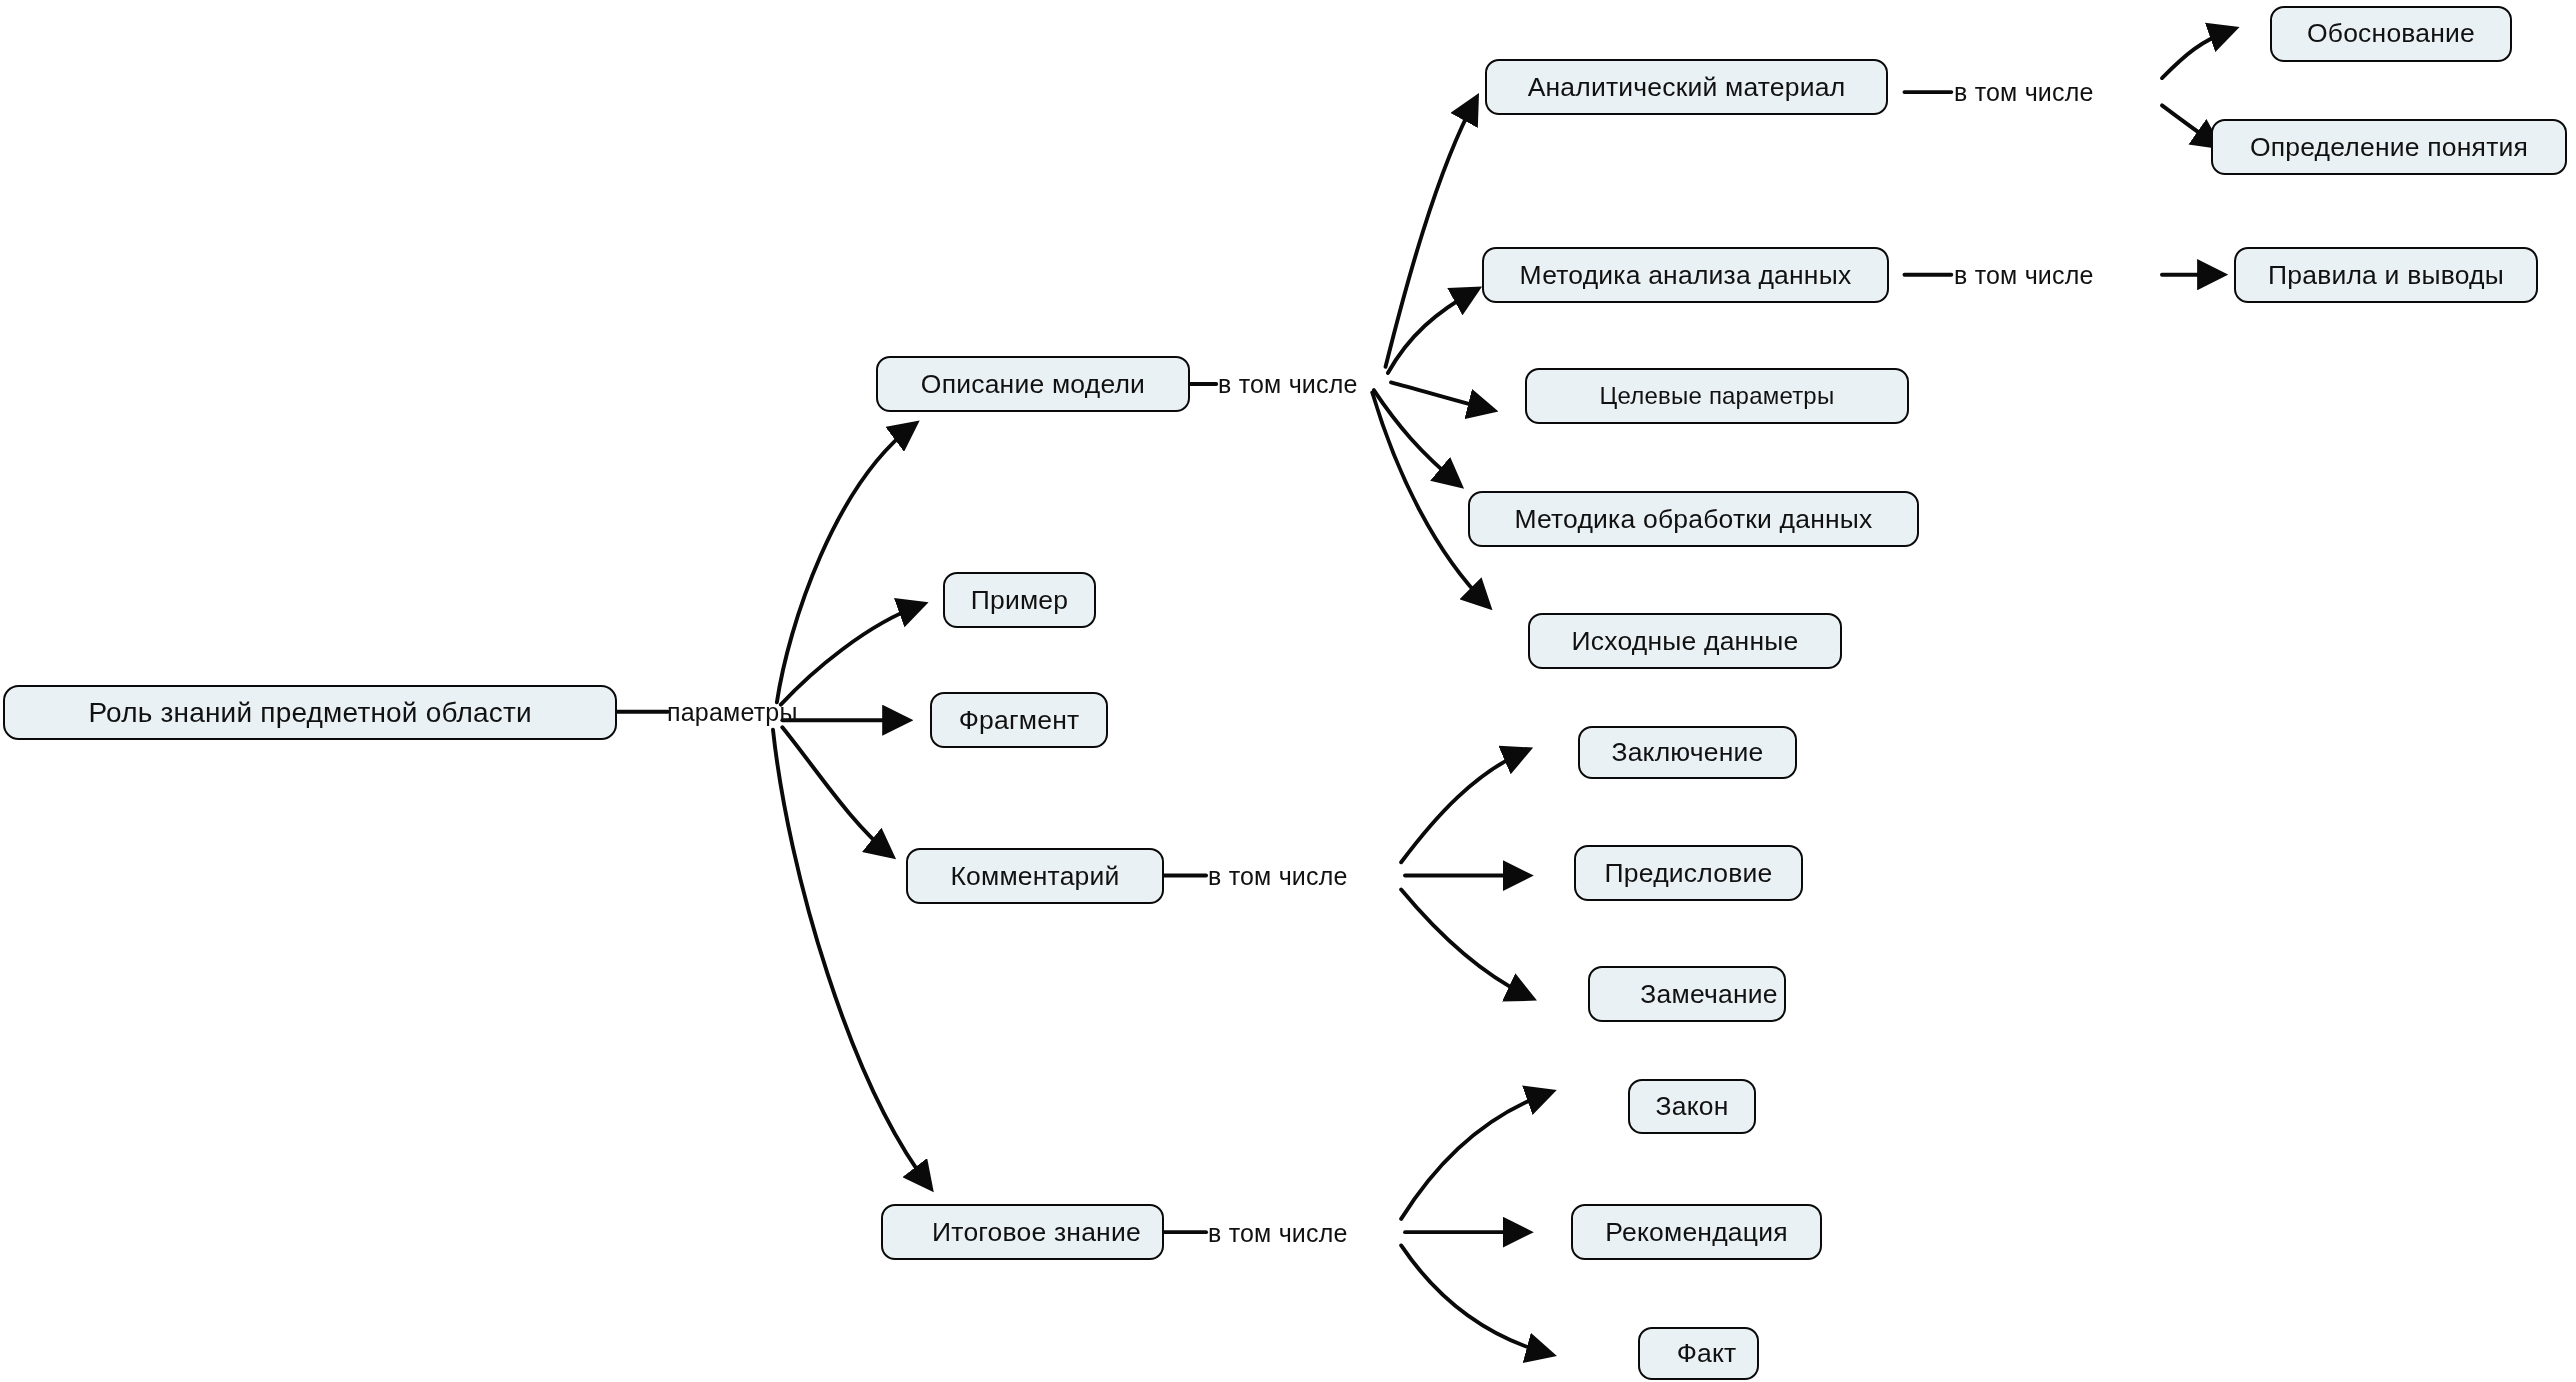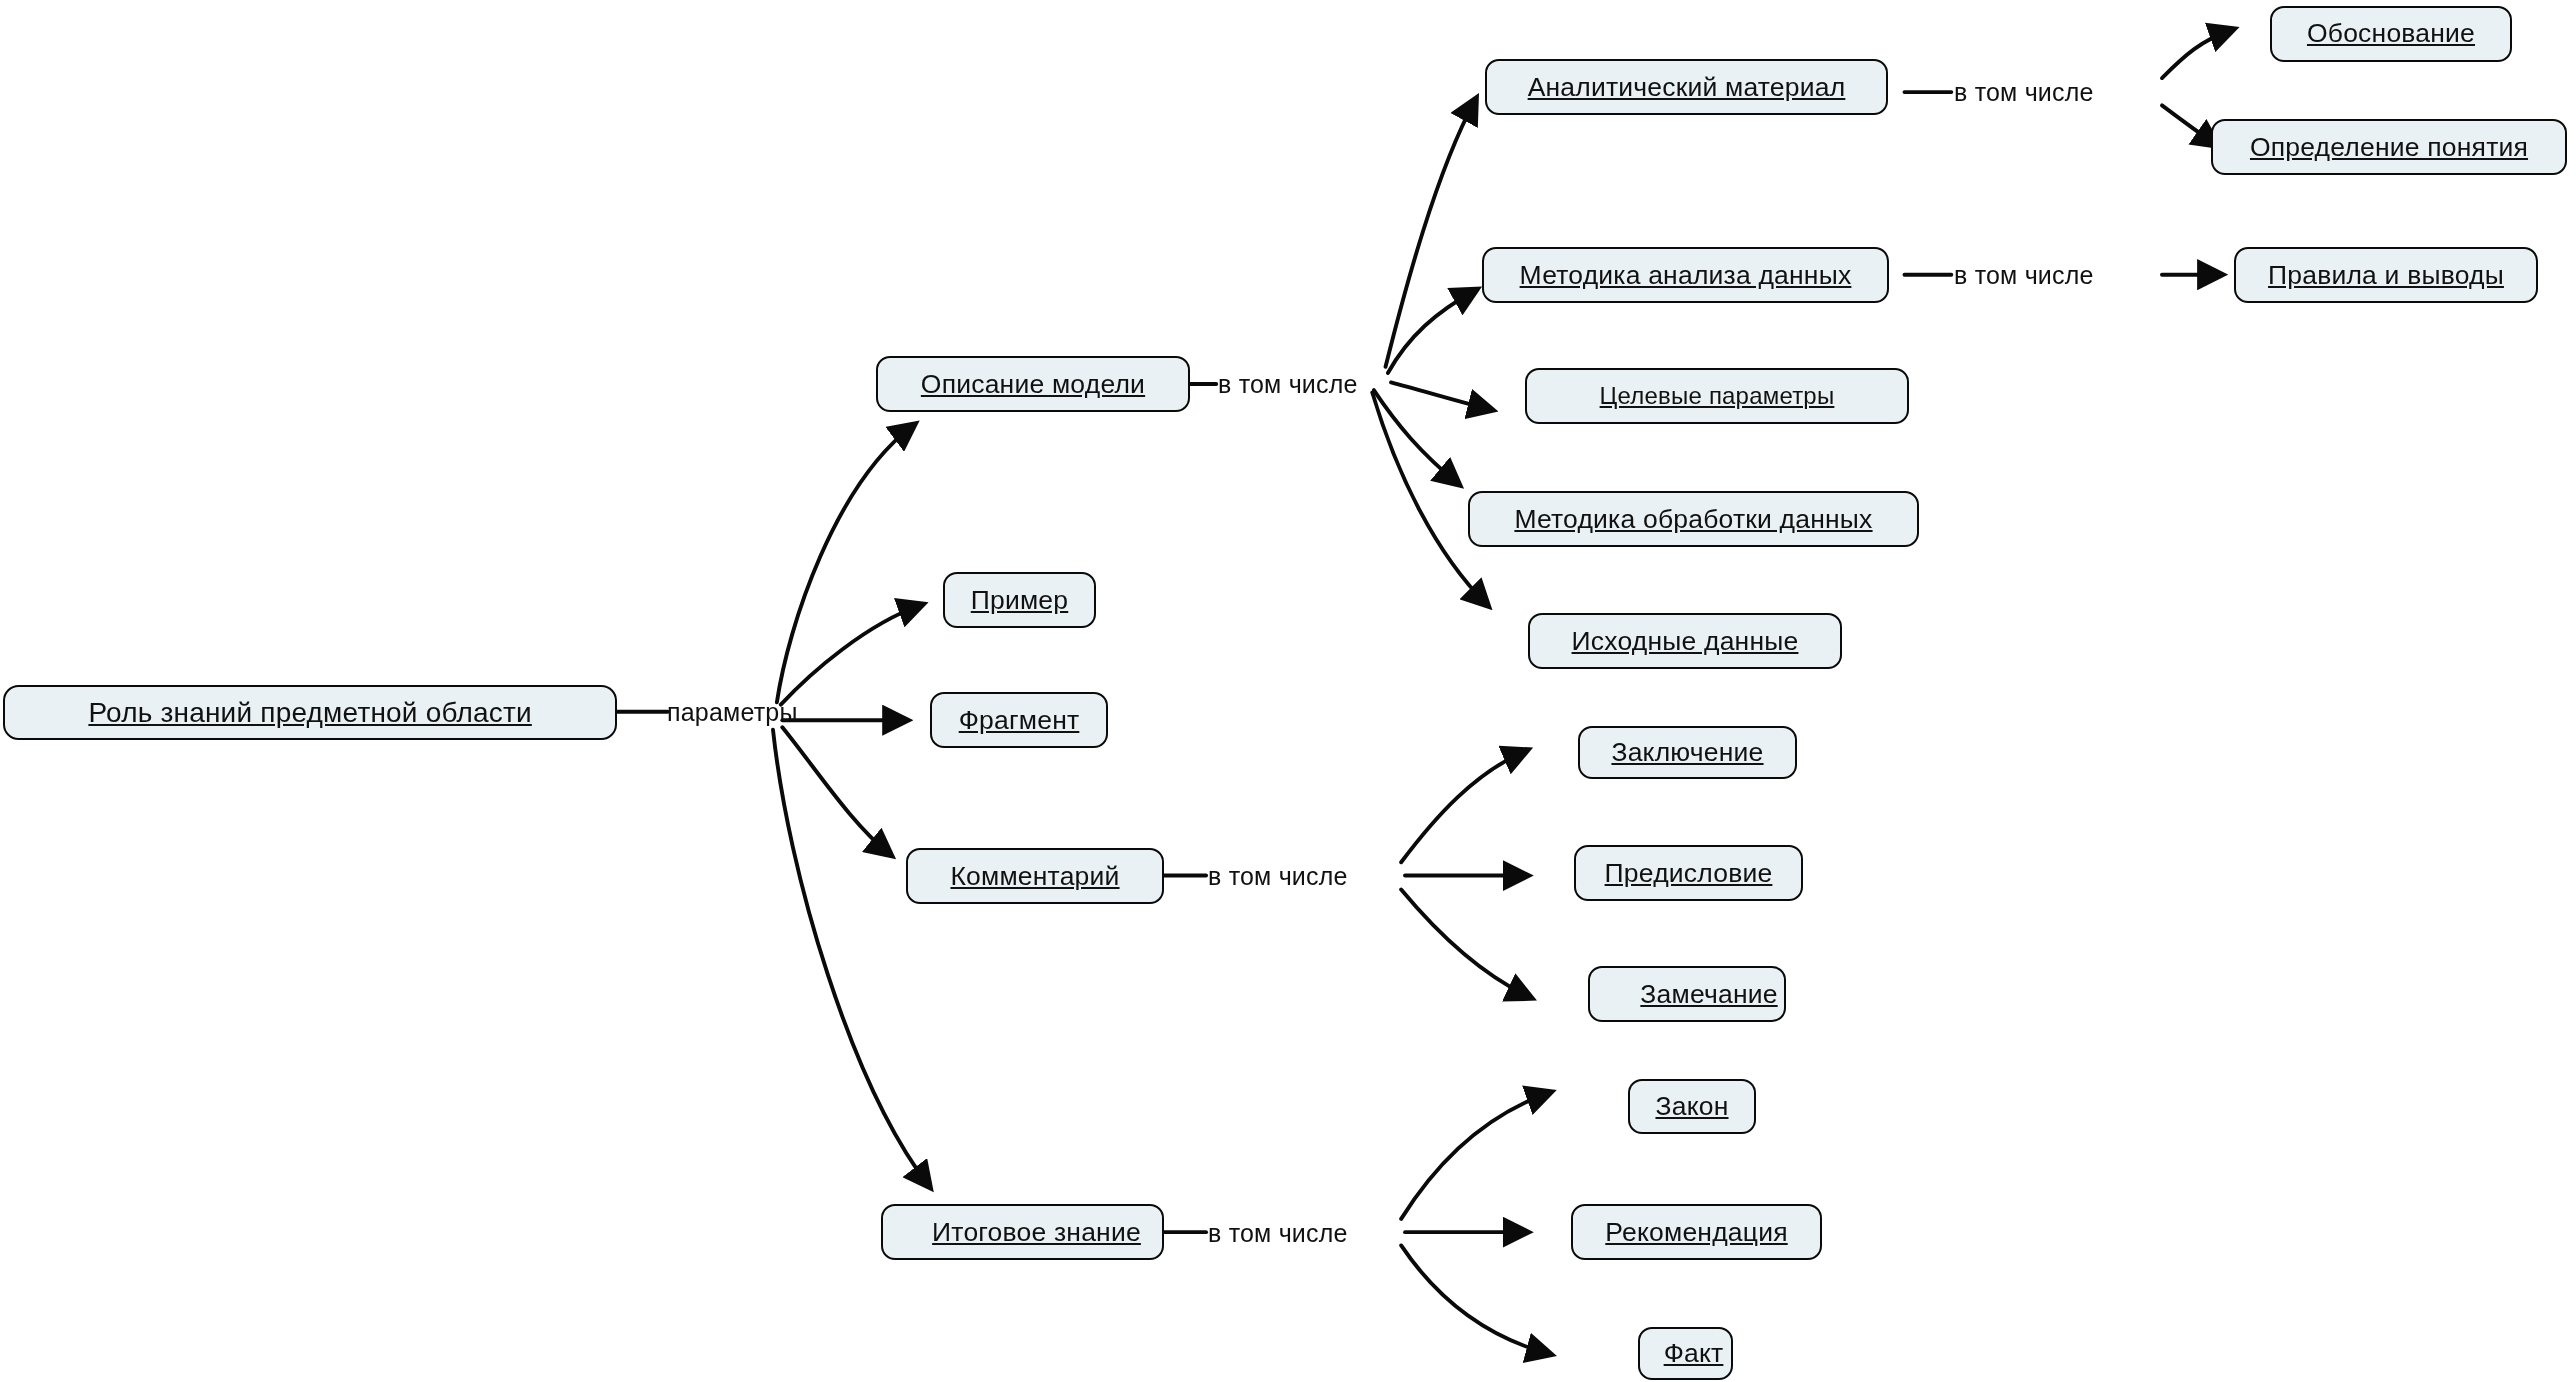--- a/index.html
+++ b/index.html
@@ -29,21 +29,20 @@
     box-sizing: border-box;
     background: #eaf1f4;
     border: 2.3px solid #0a0a0a;
     border-radius: 14px;
     display: flex;
     align-items: center;
     justify-content: center;
     color: #111111;
     white-space: nowrap;
     letter-spacing: 0.2px;
-    text-decoration: underline;
   }
   .node.root {
     border-radius: 17px;
   }
   .node-label {
     display: block;
     line-height: 1;
   }
   .edge-label {
     position: absolute;
@@ -189,21 +188,21 @@
   </div>
 
   <div class="node" style="left:1628px; top:1079px; width:128px; height:55px; font-size:26.5px;">
     <span class="node-label">Закон</span>
   </div>
 
   <div class="node" style="left:1571px; top:1204px; width:251px; height:56px; font-size:26.5px;">
     <span class="node-label">Рекомендация</span>
   </div>
 
-  <div class="node" style="left:1638px; top:1327px; width:95px; height:53px; font-size:26.5px;padding-left:16px;">
+  <div class="node" style="left:1638px; top:1327px; width:121px; height:53px; font-size:26.5px;padding-left:16px;">
     <span class="node-label">Факт</span>
   </div>
 
   <div class="edge-label" style="left:667px; top:700px; font-size:25px;">параметры</div>
 
   <div class="edge-label" style="left:1218px; top:372px; font-size:25px;">в том числе</div>
 
   <div class="edge-label" style="left:1954px; top:80px; font-size:25px;">в том числе</div>
 
   <div class="edge-label" style="left:1954px; top:263px; font-size:25px;">в том числе</div>

